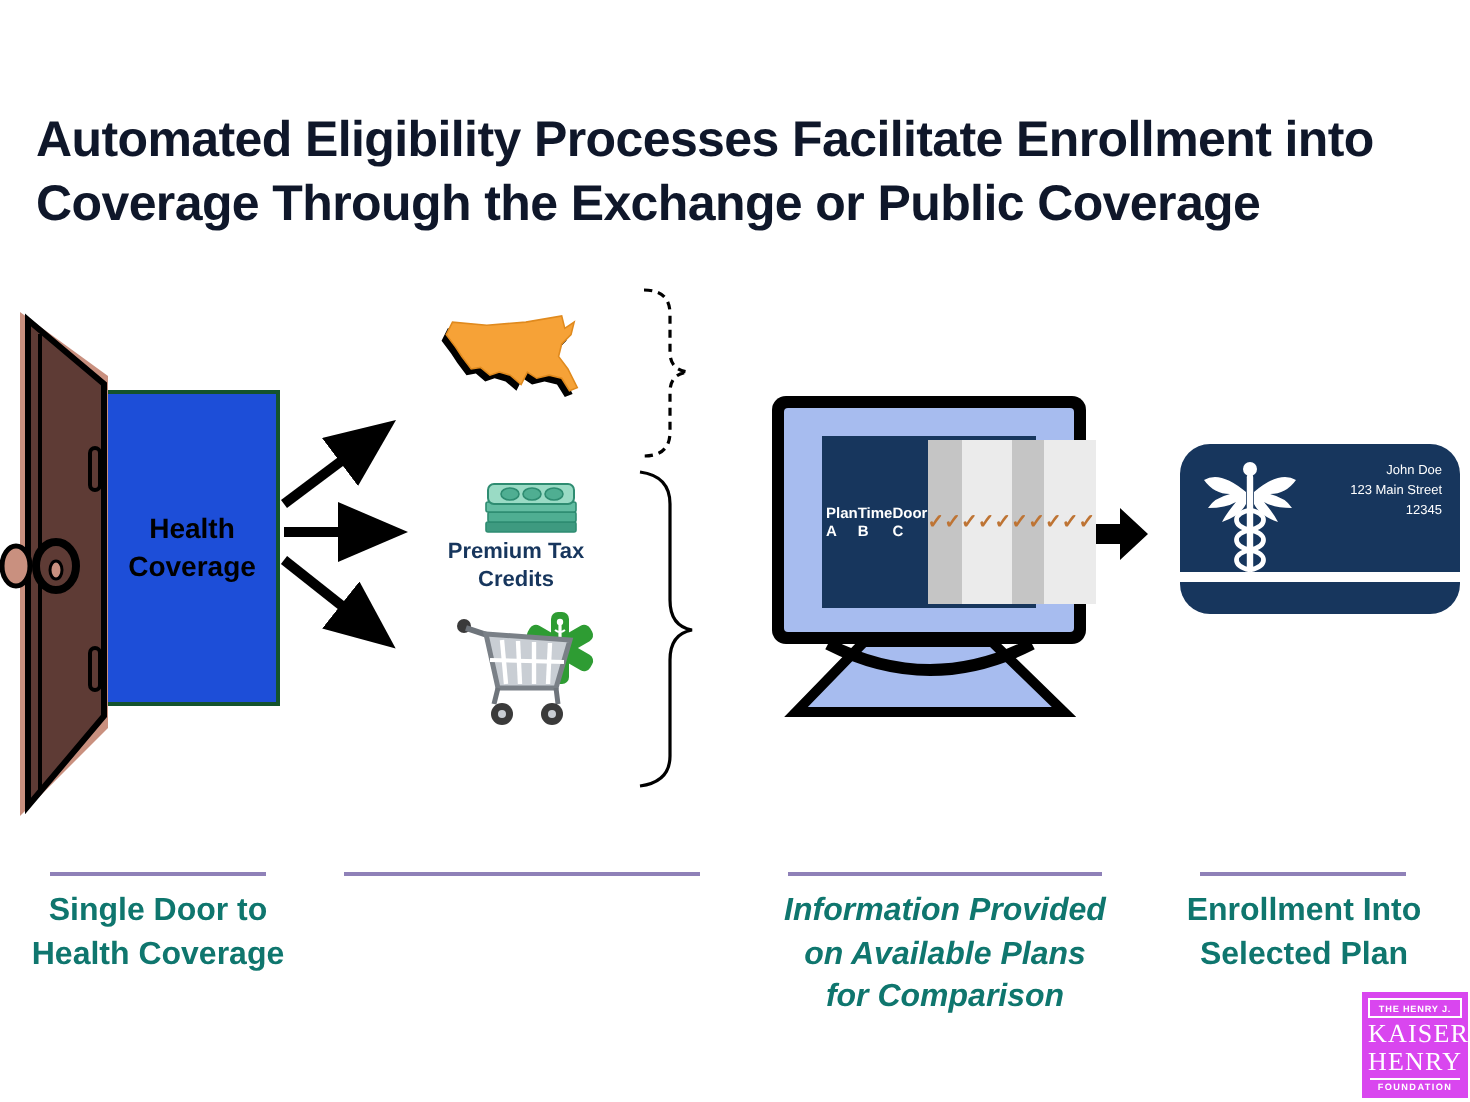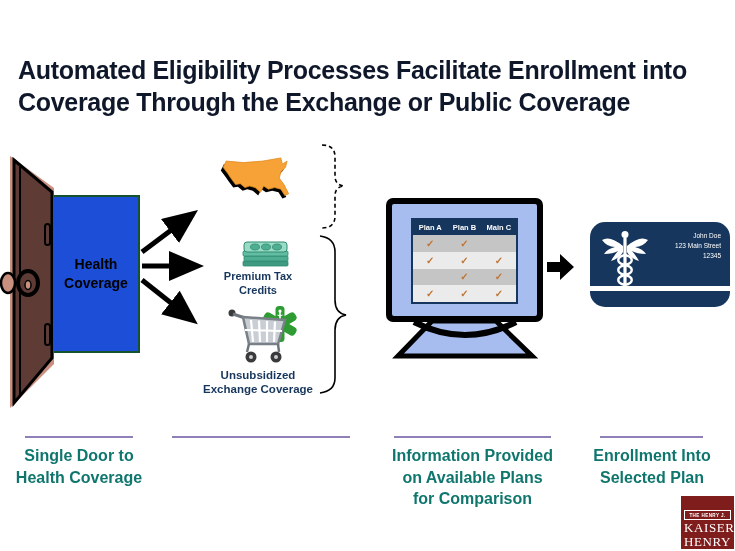--- a/index.html
+++ b/index.html
@@ -36,21 +36,21 @@
   }
   .braces-svg { position:absolute; left:312px; top:140px; }
 
   
   .monitor-frame {
     position:absolute; left:386px; top:198px; width:157px; height:124px;
     background:#000; border-radius:7px; z-index:1;
   }
   .monitor-bezel { position:absolute; inset:6px; background:#A7BCEF; border-radius:2px; }
   .monitor-screen { position:absolute; inset:14px 19px 12px 19px; background:#17365D; padding:2px; }
-  .plan-table { width:100%; height:100%; display:flex; flex-direction:column; }
+  .plan-table { width:100%; height:100%; display:flex; flex-direction:row; }
   .ptr { display:flex; flex:1; }
   .ptr.header { background:#17365D; flex:0 0 15px; }
   .ptr.dark { background:#C5C5C5; }
   .ptr.light { background:#EBEBEB; }
   .ptc { flex:1; display:flex; align-items:center; justify-content:center; }
   .ptr.header .ptc { color:#fff; font-size:7.5px; font-weight:bold; }
   .ptc.chk { color:#BE7434; font-size:10px; font-weight:bold; }
   .stand-svg { position:absolute; left:392px; top:318px; z-index:0; }
 
   
@@ -71,21 +71,21 @@
   
   .cap-line { position:absolute; height:2px; background:#8F81B8; top:436px; }
   .caption {
     position:absolute; top:445px; text-align:center; font-weight:bold;
     color:#0f766e; font-size:16px; line-height:1.35;
   }
 
   
   .kff {
     position:absolute; left:681px; top:496px; width:53px; height:53px;
-    background:#7f1d1d; color:#fff; padding:14px 3px; text-align:center;
+    background:#d946ef; color:#fff; padding:3px 3px; text-align:center;
   }
   .kff-henry {
     border:1px solid #fff; font-size:4.6px; letter-spacing:0.4px;
     padding:1.5px 0 1px 0; font-weight:bold;
   }
   .kff-name {
     font-family:"Liberation Serif", serif; font-size:13px; line-height:1.02;
     letter-spacing:0.6px; margin-top:1px;
   }
   .kff-rule { border-top:1px solid #fff; margin:1.5px 1px 1px 1px; }
@@ -160,41 +160,39 @@
     <line x1="39" y1="18" x2="39" y2="39" stroke="#fff" stroke-width="2.2"></line>
     <line x1="47" y1="18.5" x2="46" y2="39" stroke="#fff" stroke-width="2.2"></line>
     <line x1="17" y1="27" x2="54" y2="28" stroke="#fff" stroke-width="2"></line>
     <line x1="21" y1="41" x2="19" y2="49" stroke="#6E747B" stroke-width="2.5"></line>
     <line x1="50" y1="41" x2="51" y2="49" stroke="#6E747B" stroke-width="2.5"></line>
     <circle cx="23" cy="54" r="5.5" fill="#3A3A3A"></circle>
     <circle cx="23" cy="54" r="2" fill="#C9CED4"></circle>
     <circle cx="48" cy="54" r="5.5" fill="#3A3A3A"></circle>
     <circle cx="48" cy="54" r="2" fill="#C9CED4"></circle>
   </svg>
-  <div class="prog-label preline" style="left:178px; top:368px; width:160px; font-size:11.5px;">Unsubsidized
-Exchange Coverage</div>
 
   <svg class="braces-svg" width="46" height="260" viewBox="0 0 46 260">
     <path d="M10,5 Q23,5 23,17 L23,36 Q23,45 32,46 Q23,47 23,56 L23,76 Q23,88 10,88" fill="none" stroke="#000" stroke-width="1.6" stroke-dasharray="4,3"></path>
     <path d="M8,96 Q23,98 23,112 L23,160 Q23,173 34,175 Q23,177 23,190 L23,238 Q23,251 8,253" fill="none" stroke="#000" stroke-width="1.6"></path>
   </svg>
 
   <svg class="stand-svg" width="146" height="42" viewBox="0 0 146 42">
     <polygon points="40,3 104,3 140,38 6,38" fill="#A7BCEF" stroke="#000" stroke-width="5"></polygon>
     <path d="M22,4 Q73,30 124,4" fill="none" stroke="#000" stroke-width="6"></path>
   </svg>
 
   <div class="monitor-frame">
     <div class="monitor-bezel">
       <div class="monitor-screen">
         <div class="plan-table">
             <div class="ptr header">
               <div class="ptc">Plan A</div>
-              <div class="ptc">Plan B</div>
-              <div class="ptc">Main C</div>
+              <div class="ptc">Time B</div>
+              <div class="ptc">Door C</div>
             </div>
             <div class="ptr dark">
               <div class="ptc chk">✓</div>
               <div class="ptc chk">✓</div>
               <div class="ptc chk"></div>
             </div>
             <div class="ptr light">
               <div class="ptc chk">✓</div>
               <div class="ptc chk">✓</div>
               <div class="ptc chk">✓</div>
@@ -235,21 +233,21 @@
     <div class="card-stripe"></div>
   </div>
 
   <div class="cap-line" style="left:25px;  width:108px;"></div>
   <div class="cap-line" style="left:172px; width:178px;"></div>
   <div class="cap-line" style="left:394px; width:157px;"></div>
   <div class="cap-line" style="left:600px; width:103px;"></div>
 
   <div class="caption preline" style="left:8px;   width:142px;">Single Door to
 Health Coverage</div>
-  <div class="caption preline" style="left:385px; width:175px;">Information Provided
+  <div class="caption preline" style="left:385px; width:175px;font-style:italic;">Information Provided
 on Available Plans
 for Comparison</div>
   <div class="caption preline" style="left:588px; width:128px;text-align:center;">Enrollment Into
 Selected Plan</div>
 
   <div class="kff">
     <div class="kff-henry">THE HENRY J.</div>
     <div class="kff-name">KAISER</div>
     <div class="kff-name">HENRY</div>
     <div class="kff-rule"></div>

